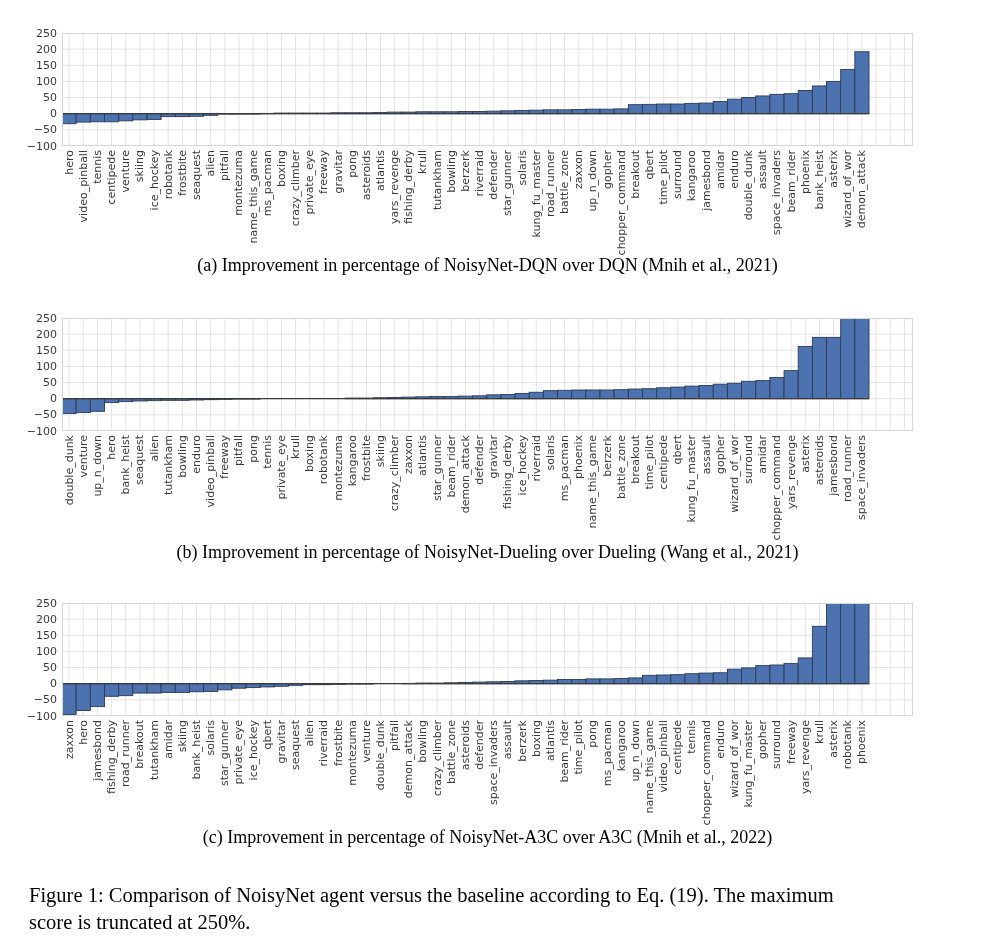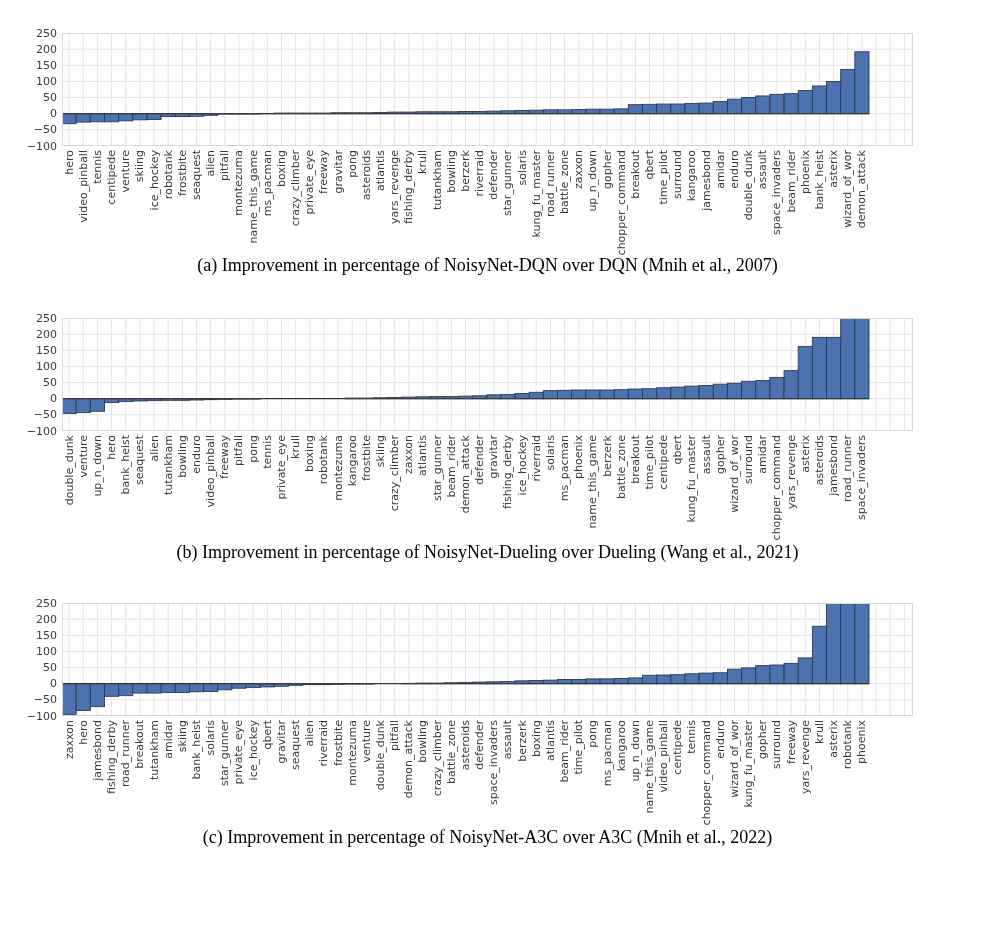--- a/index.html
+++ b/index.html
@@ -334,21 +334,21 @@
         <div class="xcell" style="width: 14.1579px;">
           <span class="xlabel">asterix</span>
         </div>
         <div class="xcell" style="width: 14.1579px;">
           <span class="xlabel">wizard_of_wor</span>
         </div>
         <div class="xcell" style="width: 14.1579px;">
           <span class="xlabel">demon_attack</span>
         </div>
       </div>
-    <div class="subcaption" style="top:222px">(a) Improvement in percentage of NoisyNet-DQN over DQN (Mnih et al., 2007)</div>
+    <div class="subcaption" style="top:222px">(a) Improvement in percentage of NoisyNet-DQN over DQN (Mnih et al., 2021)</div>
   </div>
 
   <div class="chart-block" id="chart-b" style="top:318px">
     <div class="yticks">
         <span class="ytick" style="top: -6.5px;">250</span>
         <span class="ytick" style="top: 9.64286px;">200</span>
         <span class="ytick" style="top: 25.7857px;">150</span>
         <span class="ytick" style="top: 41.9286px;">100</span>
         <span class="ytick" style="top: 58.0714px;">50</span>
         <span class="ytick" style="top: 74.2143px;">0</span>
@@ -962,15 +962,17 @@
           <span class="xlabel">robotank</span>
         </div>
         <div class="xcell" style="width: 14.1579px;">
           <span class="xlabel">phoenix</span>
         </div>
       </div>
     <div class="subcaption" style="top:224px">(c) Improvement in percentage of NoisyNet-A3C over A3C (Mnih et al., 2022)</div>
   </div>
 
   <div class="figure-caption">
+    <div>Figure 1: Comparison of NoisyNet agent versus the baseline according to Eq. (19). The maximum</div>
+    <div>score is truncated at 250%.</div>
   </div>
 
 </div>
 
 </body></html>

